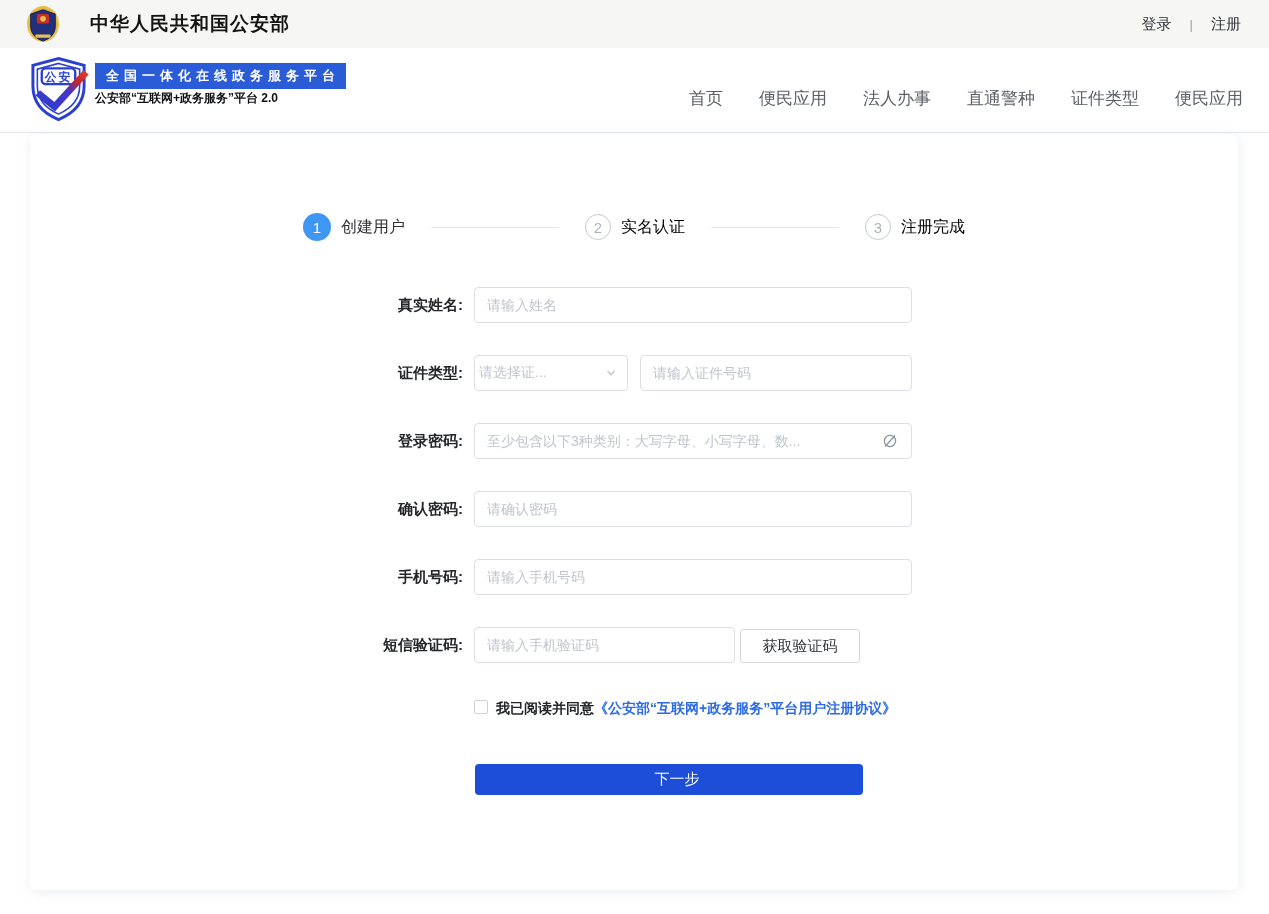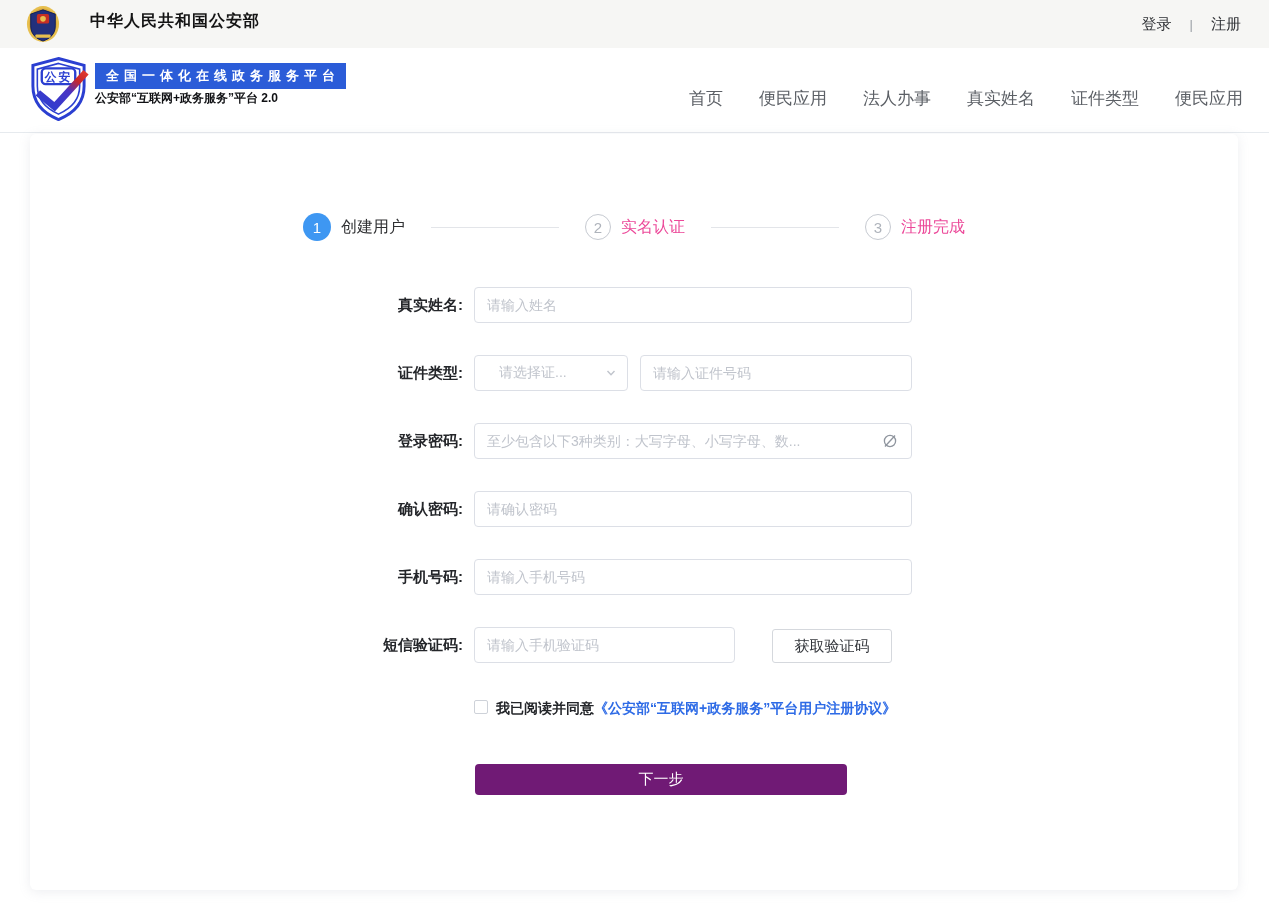--- a/index.html
+++ b/index.html
@@ -7,21 +7,21 @@
     width:1269px;height:914px;position:relative;overflow:hidden;
     background:#ffffff;
     font-family:"Liberation Sans","DejaVu Sans",sans-serif;
     color:#303133;
   }
   a{text-decoration:none;color:inherit;}
 
   
   .topbar{position:absolute;top:0;left:0;width:100%;height:48px;background:#f6f6f4;}
   .topbar .emblem{position:absolute;left:26px;top:5px;}
-  .topbar-title{position:absolute;left:90px;top:11px;font-size:16px;font-weight:bold;color:#141414;letter-spacing:1px;}
+  .topbar-title{position:absolute;left:90px;top:11px;font-size:19px;font-weight:bold;color:#141414;letter-spacing:1px;}
   .topbar-links{position:absolute;right:28px;top:0;height:48px;display:flex;align-items:center;gap:18px;font-size:15px;color:#2d2f33;}
   .topbar-links .sep{color:#9aa0a6;font-size:13px;}
   .topbar-links a{cursor:pointer;}
 
   
   .header{position:absolute;top:48px;left:0;width:100%;height:85px;background:#fff;border-bottom:1px solid #e6eaee;box-sizing:border-box;}
   .logo{position:absolute;left:27px;top:7px;overflow:visible;}
   .banner{position:absolute;left:95px;top:15px;background:#2b5cd8;color:#fff;font-size:13px;font-weight:bold;letter-spacing:5px;padding:4px 6px 4px 11px;}
   .platform-title{position:absolute;left:95px;top:42px;font-size:12px;font-weight:bold;color:#101114;text-align:right;}
   .main-nav{position:absolute;right:26px;top:39px;display:flex;gap:36px;font-size:17px;color:#5c6066;}
@@ -29,55 +29,55 @@
 
   
   .card{position:absolute;left:30px;top:134px;width:1208px;height:756px;background:#fff;
         border-radius:6px;box-shadow:0 2px 12px rgba(140,152,168,0.16);}
 
   
   .stepper{position:absolute;top:79px;left:0;width:100%;display:flex;justify-content:center;align-items:center;}
   .step{display:flex;align-items:center;}
   .step-circle{width:26px;height:26px;border:1px solid #c6cad1;border-radius:50%;box-sizing:border-box;
                display:flex;align-items:center;justify-content:center;font-size:15px;color:#aeb3bb;background:#fff;}
-  .step-label{margin-left:10px;font-size:16px;color:#ec4899;}
+  .step-label{margin-left:10px;font-size:16px;color:#000000;}
   .step.active .step-circle{width:28px;height:28px;border:none;background:#3e97f2;color:#fff;}
   .step.active .step-label{color:#303133;}
   .connector{width:128px;height:1px;background:#e3e5e9;margin:0 26px;}
 
   
   .form-row{position:absolute;left:0;width:100%;height:36px;}
   .row-name{top:153px;}.row-id{top:221px;}.row-pass{top:289px;}
   .row-confirm{top:357px;}.row-phone{top:425px;}.row-sms{top:493px;}
   .form-label{position:absolute;left:100px;width:333px;text-align:right;line-height:36px;
               font-size:15px;font-weight:bold;color:#24262a;}
   input.text{height:36px;border:1px solid #dcdfe6;border-radius:4px;padding:0 12px;font-size:14px;
              color:#8b5cf6;box-sizing:border-box;font-family:inherit;outline:none;background:#fff;}
   input.text::placeholder{color:#c0c4cc;opacity:1;}
   .pos-input{position:absolute;left:444px;top:0;}
   .w-full{width:438px;}
   .select{position:absolute;left:444px;top:0;width:154px;height:36px;border:1px solid #dcdfe6;border-radius:4px;
-          box-sizing:border-box;display:flex;align-items:center;padding:0 10px 0 24px;background:#fff;cursor:pointer;}
+          box-sizing:border-box;display:flex;align-items:center;padding:0 10px 0 4px;background:#fff;cursor:pointer;}
   .select .ph{flex:1;font-size:14px;color:#c0c4cc;}
   .id-number{left:610px;width:272px;}
   .pass-wrap{position:absolute;left:444px;top:0;width:438px;height:36px;}
   .pass-wrap input{width:438px;padding-right:62px;}
   .eye{position:absolute;right:12px;top:9px;cursor:pointer;}
   .sms-input{width:261px;}
   .sms-btn{position:absolute;left:710px;top:2px;width:118px;height:32px;border:1px solid #d5d8dd;border-radius:3px;
-           background:#fff;font-size:15px;color:#33363b;display:flex;align-items:center;justify-content:center;cursor:pointer;margin-left:32px;}
+           background:#fff;font-size:15px;color:#33363b;display:flex;align-items:center;justify-content:center;cursor:pointer;}
 
   
   .agree{position:absolute;top:563px;left:444px;width:424px;font-size:14px;line-height:22px;font-weight:bold;}
   .checkbox{position:absolute;left:0;top:3px;width:14px;height:14px;border:1px solid #ced2d9;border-radius:2px;
             background:#fff;box-sizing:border-box;cursor:pointer;}
   .agree .text{display:block;margin-left:22px;width:402px;color:#24262a;}
   .agree a{color:#2e6be6;cursor:pointer;}
-  .submit{position:absolute;left:445px;top:630px;width:372px;height:31px;background:#701a75;border-radius:4px;
-          color:#fff;font-size:15px;display:flex;align-items:center;justify-content:center;cursor:pointer;}
+  .submit{position:absolute;left:445px;top:630px;width:372px;height:31px;background:#1d4ed8;border-radius:4px;
+          color:#fff;font-size:15px;display:flex;align-items:center;justify-content:center;cursor:pointer;padding-left:16px;}
 </style>
 </head>
 <body>
 
 <div class="topbar">
   <svg class="emblem" width="34" height="38" viewBox="0 0 36 40">
     <ellipse cx="18" cy="20" rx="17" ry="19" fill="#e7bf4e"></ellipse>
     <ellipse cx="18" cy="20" rx="14.5" ry="16.5" fill="#d9a83a"></ellipse>
     <path d="M18 5 L31 9.5 V22 C31 30.5 25.5 35.5 18 38 C10.5 35.5 5 30.5 5 22 V9.5 Z" fill="#22307c" stroke="#101d55" stroke-width="1"></path>
     <rect x="11.5" y="9.5" width="13" height="10" rx="2" fill="#c62f25"></rect>
@@ -107,21 +107,21 @@
     <rect x="15" y="13" width="34" height="16" rx="4" fill="#fff" stroke="#2b3fd1" stroke-width="2.4"></rect>
     <text x="32" y="25.5" text-anchor="middle" font-size="12" font-weight="bold" fill="#2b3fd1" letter-spacing="2">公安</text>
     <path d="M11 38 L28 52 L60 17" fill="none" stroke="url(#chk)" stroke-width="7"></path>
   </svg>
   <div class="banner">全国一体化在线政务服务平台</div>
   <div class="platform-title">公安部“互联网+政务服务”平台 2.0</div>
   <nav class="main-nav">
     <a>首页</a>
     <a>便民应用</a>
     <a>法人办事</a>
-    <a>真实姓名</a>
+    <a>直通警种</a>
     <a>证件类型</a>
     <a>便民应用</a>
   </nav>
 </div>
 
 <div class="card">
 
   <div class="stepper">
     <div class="step active">
       <div class="step-circle">1</div>

